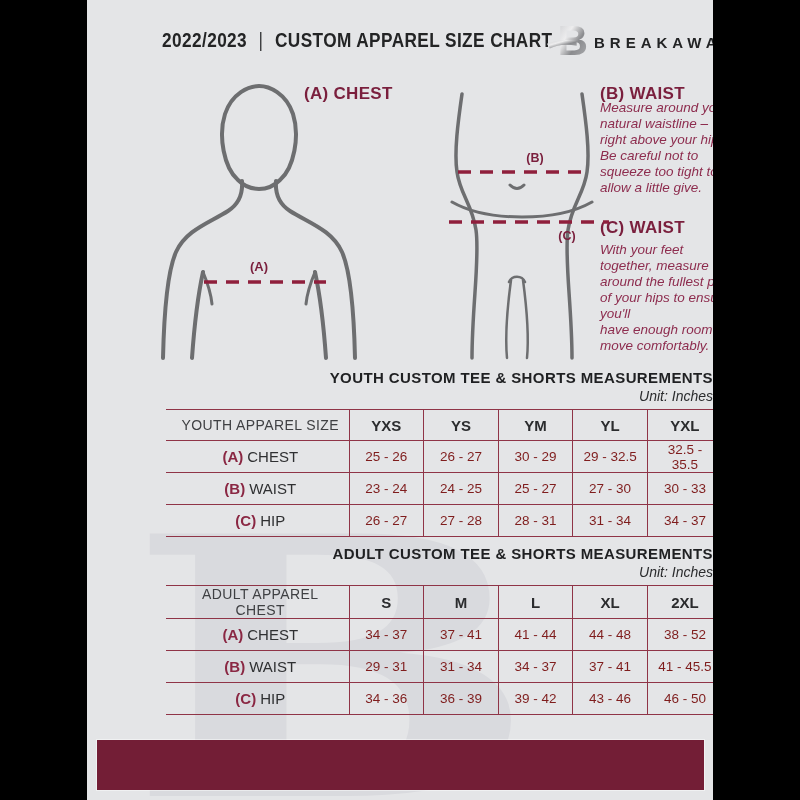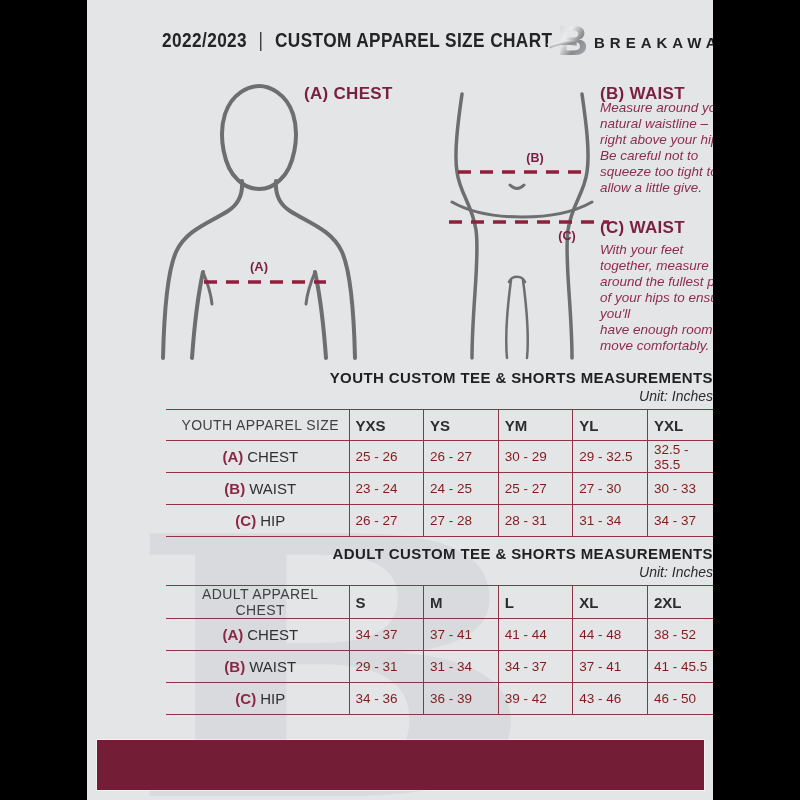--- a/index.html
+++ b/index.html
@@ -34,21 +34,21 @@
   .youth-title{top:369px;} .youth-unit{top:388px;}
   .adult-title{top:545px;} .adult-unit{top:564px;}
 
   
   .size-table{position:absolute;left:35px;width:556px;border-collapse:collapse;table-layout:fixed;
               background:transparent;}
   .youth-table{top:409px;} .adult-table{top:585px;}
   .size-table col.c0{width:183px;}
   .size-table th,.size-table td{border-top:1.5px solid #8f3447;border-bottom:1.5px solid #8f3447;
               border-right:1.5px solid #8f3447;padding:0 6px;height:30px;vertical-align:middle;
-              text-align:left;background:transparent;}
+              text-align:center;background:transparent;}
   .size-table th:last-child,.size-table td:last-child{border-right:none;}
   .size-table th.label-col,.size-table td.label-col{text-align:center;padding-left:12px;}
   .size-table thead th{font-size:15px;font-weight:bold;color:#2b2c2e;}
   .size-table thead th.label-col{font-size:14px;font-weight:normal;color:#3f4043;letter-spacing:0.4px;}
   .size-table tbody td{font-size:13.5px;color:#7f1d1d;height:31px;}
   .size-table tbody td.label-col{font-size:15px;color:#2f3032;}
   .pfx{color:#8a2743;font-weight:bold;margin-right:4px;}
 
   
   .watermark{position:absolute;left:40px;top:490px;font-size:360px;line-height:1;font-weight:bold;

